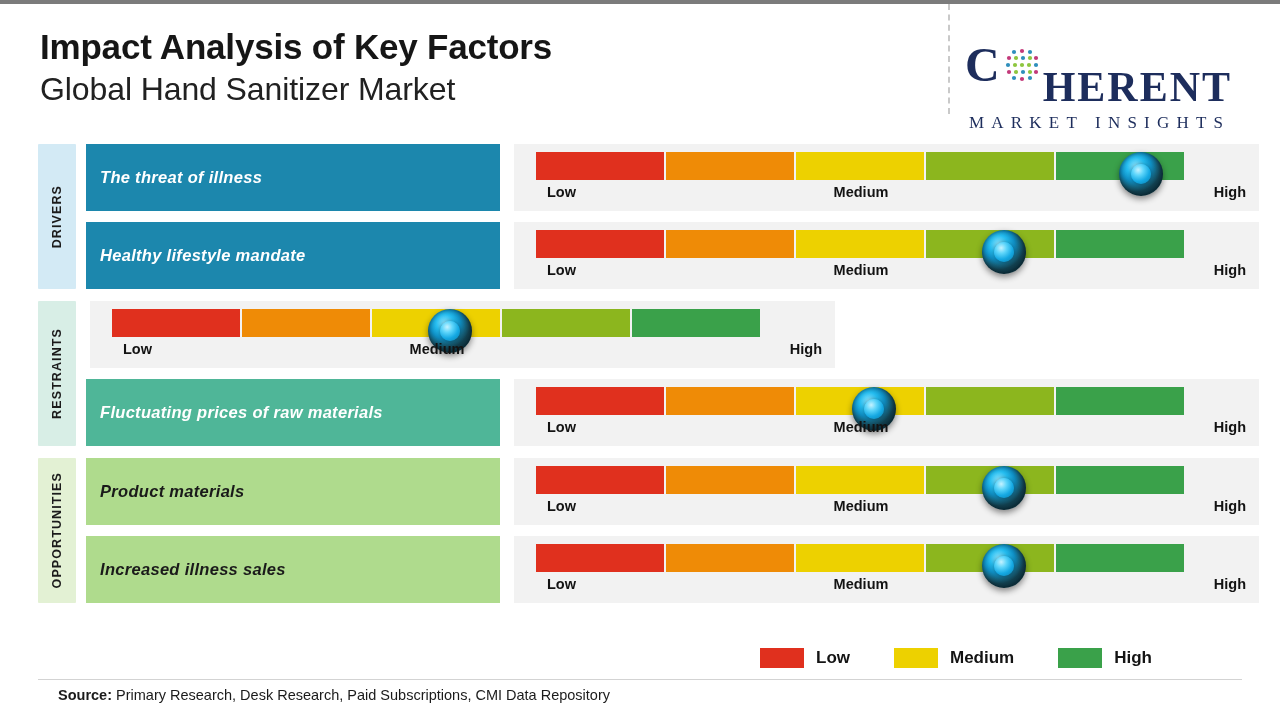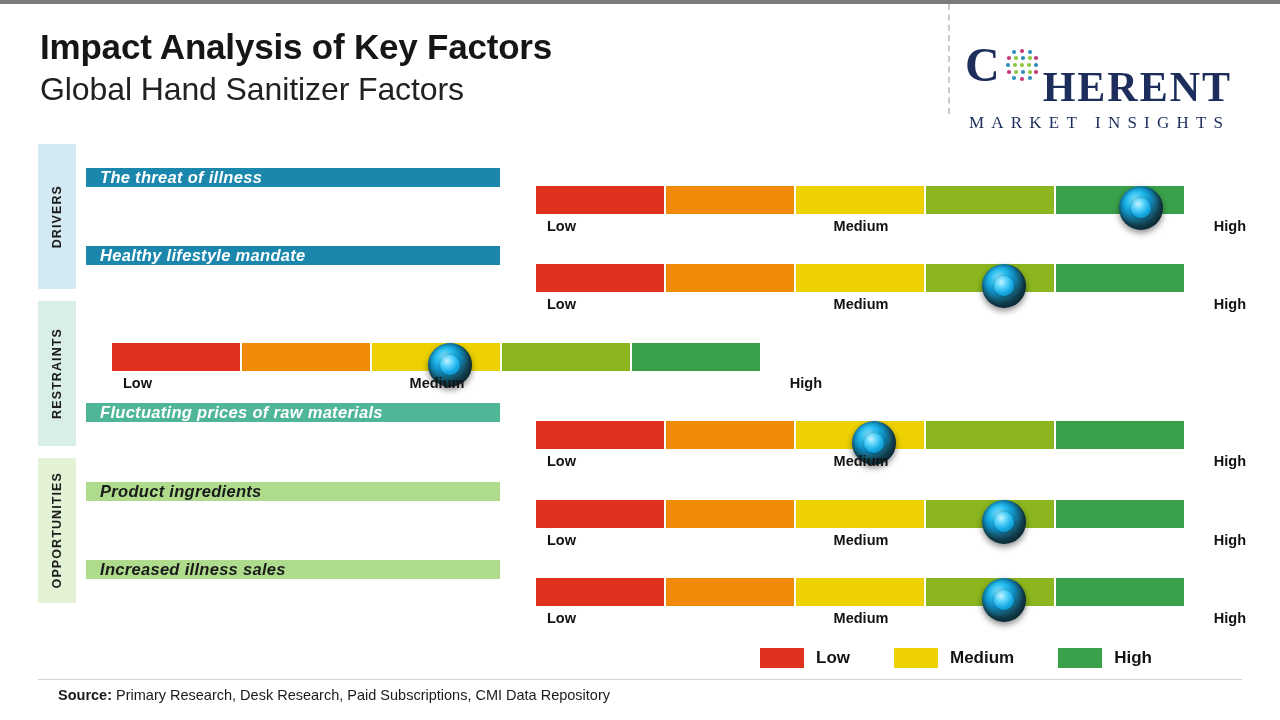--- a/index.html
+++ b/index.html
@@ -67,21 +67,21 @@
   .cat-label span {
     writing-mode: vertical-rl; transform: rotate(180deg);
     font-size: 12.5px; font-weight: bold; color: #1b1b1b;
     letter-spacing: 1.1px; white-space: nowrap;
   }
   .cat-drivers { background: #d3eaf5; }
   .cat-restraints { background: #d8eee6; }
   .cat-opportunities { background: #e3f1d4; }
 
   .grp-rows { flex: 1; display: flex; flex-direction: column; }
-  .row { display: flex; height: 67px; margin-bottom: 11px; align-items: center; }
+  .row { display: flex; height: 67px; margin-bottom: 11px; }
   .row:last-child { margin-bottom: 0; }
 
   .factor {
     width: 414px; margin-left: 10px; flex: 0 0 414px;
     display: flex; align-items: center; padding-left: 14px;
     font-size: 16.5px; font-weight: bold; font-style: italic;
     letter-spacing: 0.3px;
   }
   .f-drivers { background: #1c87ad; color: #ffffff; }
   .f-restraints { background: #4fb698; color: #ffffff; }
@@ -148,21 +148,21 @@
 </style>
 </head>
 <body>
 
 <div class="page">
 
   <div class="top-rule"></div>
 
   <div class="header">
     <div class="title">Impact Analysis of Key Factors</div>
-    <div class="subtitle">Global Hand Sanitizer Factors</div>
+    <div class="subtitle">Global Hand Sanitizer Market</div>
   </div>
 
   <div class="divider"></div>
 
   <div class="logo">
     <div class="logo-word">
       <span class="logo-c">C</span>
       <span class="logo-sphere">
         <svg width="40" height="40" viewBox="0 0 40 40" aria-hidden="true">
           <g>
@@ -283,21 +283,21 @@
         </div>
       </div>
     </div>
 
     <div class="grp">
       <div class="cat-label cat-opportunities">
         <span>OPPORTUNITIES</span>
       </div>
       <div class="grp-rows">
         <div class="row">
-          <div class="factor f-opportunities">Product ingredients</div>
+          <div class="factor f-opportunities">Product materials</div>
           <div class="gauge">
             <div class="gauge-bar">
               <div class="seg" style="background:#e0301e"></div>
               <div class="seg" style="background:#ef8b06"></div>
               <div class="seg" style="background:#edd100"></div>
               <div class="seg" style="background:#8cb61e"></div>
               <div class="seg" style="background:#3aa14a"></div>
               <div class="marker" style="left:72%"></div>
             </div>
             <div class="gauge-labels">

